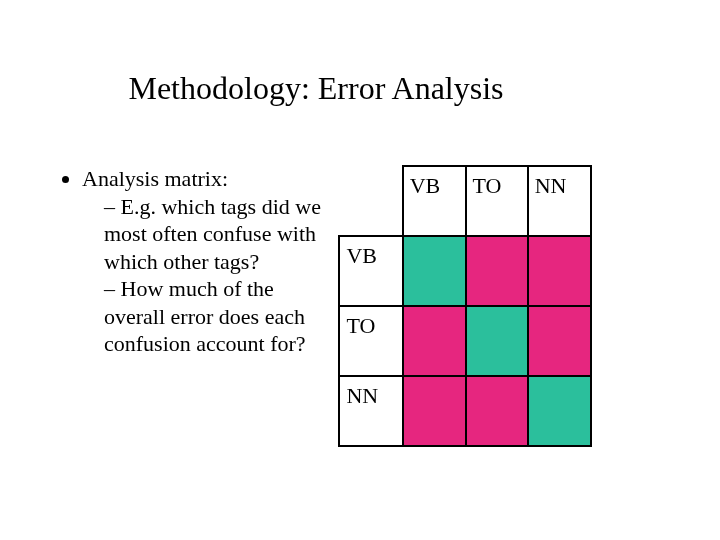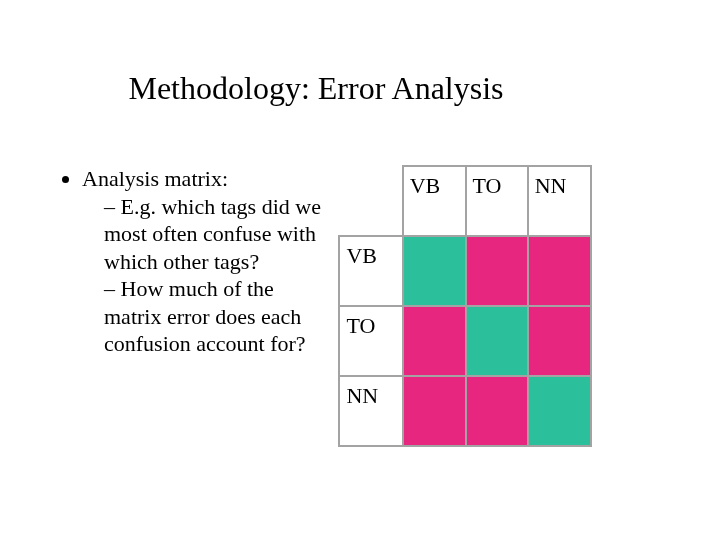--- a/index.html
+++ b/index.html
@@ -53,21 +53,21 @@
   .textcol ul ul li::before {
     content: "– ";
   }
   .matrix {
     margin-left: 10px;
     border-collapse: collapse;
   }
   .matrix td {
     width: 75px;
     height: 70px;
-    border: 2px solid #a3a3a3;
+    border: 2px solid #000000;
     text-align: left;
     vertical-align: top;
     padding: 6px 6px;
     font-size: 22px;
     box-sizing: border-box;
   }
   .matrix td.corner {
     border: none;
   }
   .pink { background: #e6267f; }
@@ -81,21 +81,21 @@
   <div class="title">Methodology: Error Analysis</div>
 
   <div class="body">
 
     <div class="textcol">
       <ul>
         <li>
           <span>Analysis matrix:</span>
           <ul>
             <li>E.g. which tags did we most often confuse with which other tags?</li>
-            <li>How much of the matrix error does each confusion account for?</li>
+            <li>How much of the overall error does each confusion account for?</li>
           </ul>
         </li>
       </ul>
     </div>
 
     <table class="matrix">
       <tbody>
           <tr>
         <td class="corner"></td>
         <td>VB</td>

